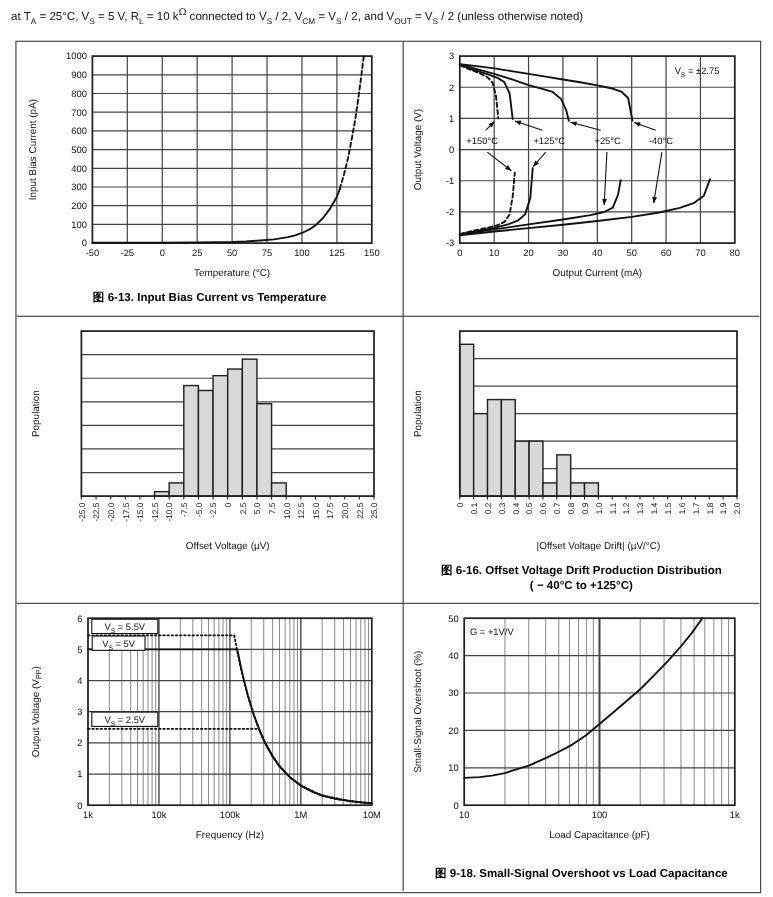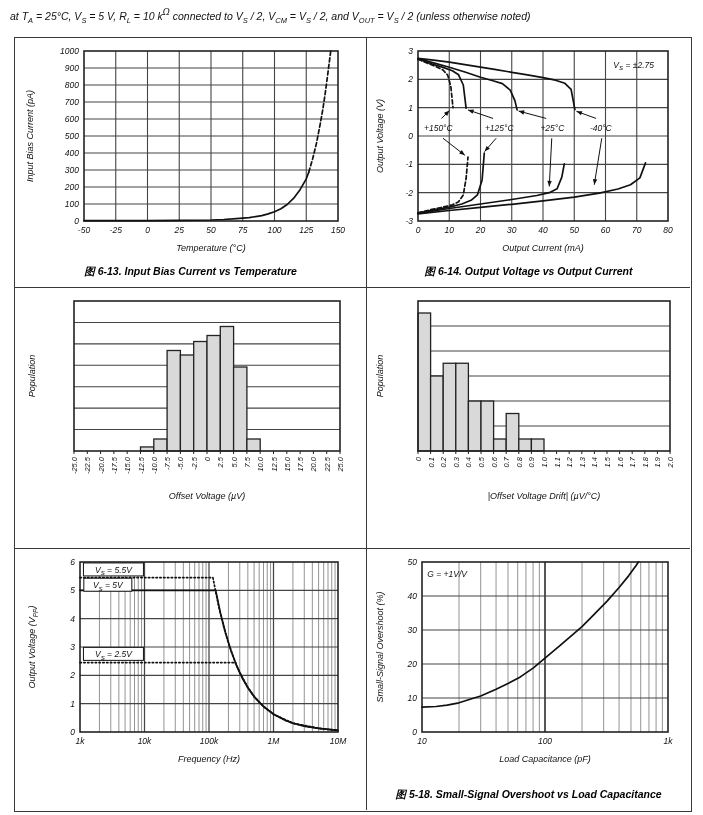--- a/index.html
+++ b/index.html
@@ -1,18 +1,18 @@
 <!DOCTYPE html>
 <html><head>
 <meta charset="utf-8">
 <style>
   html,body{margin:0;padding:0;background:#fff;}
   body{width:703px;height:815px;overflow:hidden;
        font-family:"Liberation Sans","DejaVu Sans",sans-serif;color:#111;}
-  .page{position:relative;width:582px;height:815px;font-style:italic;}
+  .page{position:relative;width:582px;height:815px;}
   .cond-header{position:absolute;left:10px;top:7px;font-size:10.5px;color:#111;white-space:nowrap;}
   .cond-header sub{font-size:7.5px;}
   .omega{font-size:8.5px;vertical-align:super;font-family:"DejaVu Serif",serif;}
   .grid{position:absolute;left:14px;top:37px;width:678px;height:775px;
         border:1.5px solid #3a3a3a;box-sizing:border-box;
         display:grid;grid-template-columns:352px 323px;grid-template-rows:250px 261px 261px;}
   .cell{box-sizing:border-box;display:flex;flex-direction:column;align-items:center;
         justify-content:space-between;padding:5px 0 9px 0;overflow:hidden;}
   .cell.bR{border-right:1.5px solid #3a3a3a;}
   .cell.bB{border-bottom:1.5px solid #3a3a3a;}
@@ -139,24 +139,20 @@
             <text x="41" y="152.66666666666666" text-anchor="end" font-size="8.5" fill="#111"><tspan>-2</tspan></text>
             <text x="41" y="124.33333333333334" text-anchor="end" font-size="8.5" fill="#111"><tspan>-1</tspan></text>
             <text x="41" y="96" text-anchor="end" font-size="8.5" fill="#111"><tspan>0</tspan></text>
             <text x="41" y="67.66666666666667" text-anchor="end" font-size="8.5" fill="#111"><tspan>1</tspan></text>
             <text x="41" y="39.333333333333314" text-anchor="end" font-size="8.5" fill="#111"><tspan>2</tspan></text>
             <text x="41" y="11" text-anchor="end" font-size="8.5" fill="#111"><tspan>3</tspan></text>
             <text x="171" y="208" text-anchor="middle" font-size="9" fill="#111"><tspan>Output Current (mA)</tspan></text>
             <text x="11" y="93" text-anchor="middle" font-size="9" fill="#111" transform="rotate(-90 11 93)"><tspan>Output Voltage (V)</tspan></text>
           </svg>
         </div>
-      <div class="caption">
-        <span class="fig-glyph">图</span><span>6-14. Output Voltage vs Output Current</span>
-        
-      </div>
     </div>
 
     <div class="cell bR bB">
       <div class="chart-host">
           <svg width="334" height="212" viewBox="0 0 334 212">
             <line x1="50" y1="29.428571428571427" x2="316" y2="29.428571428571427" stroke="#444" stroke-width="1.1"></line>
             <line x1="50" y1="50.857142857142854" x2="316" y2="50.857142857142854" stroke="#444" stroke-width="1.1"></line>
             <line x1="50" y1="72.28571428571429" x2="316" y2="72.28571428571429" stroke="#444" stroke-width="1.1"></line>
             <line x1="50" y1="93.71428571428571" x2="316" y2="93.71428571428571" stroke="#444" stroke-width="1.1"></line>
             <line x1="50" y1="115.14285714285714" x2="316" y2="115.14285714285714" stroke="#444" stroke-width="1.1"></line>
@@ -277,20 +273,24 @@
             <line x1="272.79999999999995" y1="158" x2="272.79999999999995" y2="161" stroke="#222" stroke-width="1"></line>
             <text x="275.79999999999995" y="164" text-anchor="end" font-size="7.5" fill="#111" transform="rotate(-90 275.79999999999995 164)"><tspan>1.8</tspan></text>
             <line x1="285.4" y1="158" x2="285.4" y2="161" stroke="#222" stroke-width="1"></line>
             <text x="288.4" y="164" text-anchor="end" font-size="7.5" fill="#111" transform="rotate(-90 288.4 164)"><tspan>1.9</tspan></text>
             <line x1="298" y1="158" x2="298" y2="161" stroke="#222" stroke-width="1"></line>
             <text x="301" y="164" text-anchor="end" font-size="7.5" fill="#111" transform="rotate(-90 301 164)"><tspan>2.0</tspan></text>
             <text x="172" y="206" text-anchor="middle" font-size="9" fill="#111"><tspan>|Offset Voltage Drift| (µV/°C)</tspan></text>
             <text x="11" y="83" text-anchor="middle" font-size="9" fill="#111" transform="rotate(-90 11 83)"><tspan>Population</tspan></text>
           </svg>
         </div>
+      <div class="caption">
+        <span class="fig-glyph">图</span><span>6-16. Offset Voltage Drift Production Distribution</span>
+        <div class="caption2">( − 40°C to +125°C)</div>
+      </div>
     </div>
 
     <div class="cell bR">
       <div class="chart-host">
           <svg width="334" height="222" viewBox="0 0 334 222">
             <line x1="75.41643472032679" y1="8" x2="75.41643472032679" y2="178" stroke="#666" stroke-width="0.7"></line>
             <line x1="86.77432092941824" y1="8" x2="86.77432092941824" y2="178" stroke="#666" stroke-width="0.7"></line>
             <line x1="94.83286944065358" y1="8" x2="94.83286944065358" y2="178" stroke="#666" stroke-width="0.7"></line>
             <line x1="101.08356527967321" y1="8" x2="101.08356527967321" y2="178" stroke="#666" stroke-width="0.7"></line>
             <line x1="106.19075564974503" y1="8" x2="106.19075564974503" y2="178" stroke="#666" stroke-width="0.7"></line>
@@ -391,19 +391,19 @@
             <text x="45" y="147" text-anchor="end" font-size="8.5" fill="#111"><tspan>10</tspan></text>
             <text x="45" y="113" text-anchor="end" font-size="8.5" fill="#111"><tspan>20</tspan></text>
             <text x="45" y="79" text-anchor="end" font-size="8.5" fill="#111"><tspan>30</tspan></text>
             <text x="45" y="45" text-anchor="end" font-size="8.5" fill="#111"><tspan>40</tspan></text>
             <text x="45" y="11" text-anchor="end" font-size="8.5" fill="#111"><tspan>50</tspan></text>
             <text x="173" y="208" text-anchor="middle" font-size="9" fill="#111"><tspan>Load Capacitance (pF)</tspan></text>
             <text x="11" y="93" text-anchor="middle" font-size="9" fill="#111" transform="rotate(-90 11 93)"><tspan>Small-Signal Overshoot (%)</tspan></text>
           </svg>
         </div>
       <div class="caption">
-        <span class="fig-glyph">图</span><span>5-18. Small-Signal Overshoot vs Load Capacitance</span>
+        <span class="fig-glyph">图</span><span>9-18. Small-Signal Overshoot vs Load Capacitance</span>
         
       </div>
     </div>
 
   </div>
 </div>
 
 </body></html>

